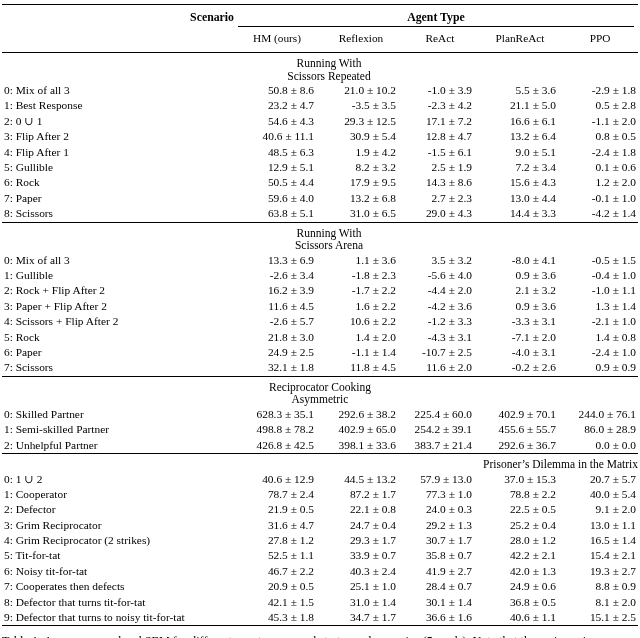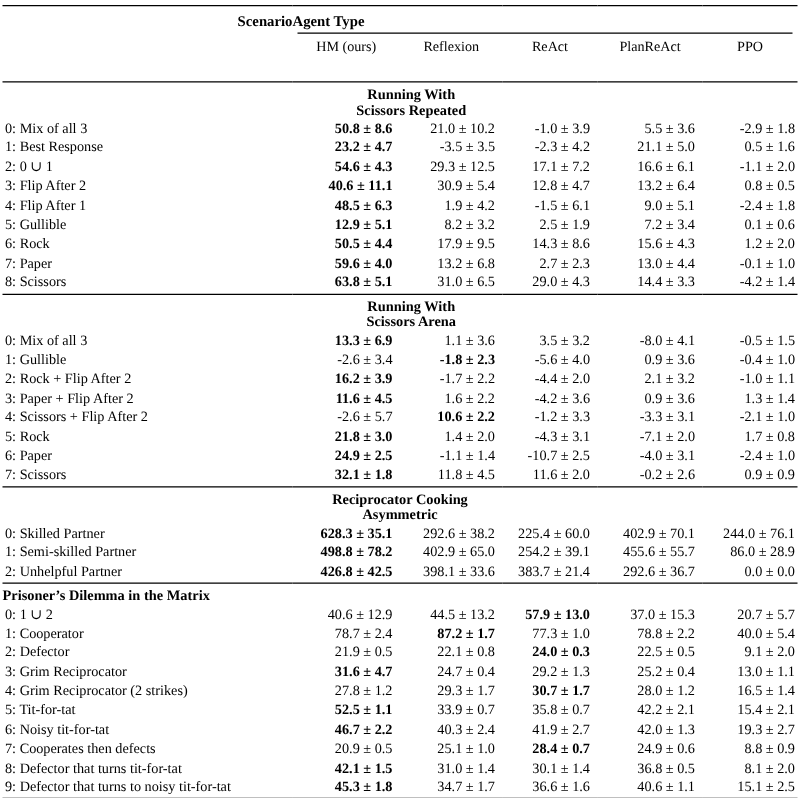--- a/index.html
+++ b/index.html
@@ -37,71 +37,71 @@
 
   
   .hdr-scenario {
     text-align: right;
     font-weight: bold;
     font-size: 11.8px;
     vertical-align: top;
     padding: 5px 0 4px 2px;
   }
   .hdr-agenttype {
-    text-align: left;
+    text-align: center;
     font-weight: bold;
     font-size: 11.8px;
     vertical-align: top;
     padding: 5px 0 2px 0;
   }
   .cmidrule {
     border-top: 1.0px solid #000;
     margin: 1px 4px 0 4px;
     height: 0;
     font-size: 0;
     line-height: 0;
   }
   .hdr-col {
     text-align: center;
     font-size: 11.3px;
     font-weight: normal;
-    padding: 3px 0 21px 0;
+    padding: 3px 0 8px 0;
     vertical-align: bottom;
   }
 
   
   .section-title td {
-    font-weight: bold;
+    font-weight: normal;
     font-size: 11.5px;
     padding: 4px 0 1px 0;
     line-height: 12.6px;
   }
   .sec-rws { text-align: center; padding-left: 18px !important; }
   .sec-cook { text-align: center; padding-left: 0px !important; }
-  .sec-pd { text-align: left; padding-left: 0px !important; }
+  .sec-pd { text-align: right; padding-left: 0px !important; }
 
   
   tr.data td {
     padding: 0.9px 0 0.9px 0;
     line-height: 13.6px;
     font-size: 11.4px;
   }
   td.label {
     text-align: left;
     padding-left: 2px !important;
     white-space: nowrap;
     margin-top: 32px;
   }
   td.num {
     text-align: right;
     white-space: nowrap;
     padding-right: 6px !important;
   }
   td.num.last { padding-right: 2px !important; }
-  b.bold { font-weight: bold; }
+  b.bold { font-weight: normal; }
 
   
   .caption {
     margin: 8px 2px 0 2px;
     font-size: 12.2px;
     line-height: 15.4px;
     text-align: left;
     width: 634px;
   }
 </style>
@@ -153,21 +153,21 @@
           <td class="num">-1.0 ± 3.9</td>
           <td class="num">5.5 ± 3.6</td>
           <td class="num last">-2.9 ± 1.8</td>
         </tr>
         <tr class="data">
           <td class="label">1: Best Response</td>
           <td class="num"><b class="bold">23.2 ± 4.7</b></td>
           <td class="num">-3.5 ± 3.5</td>
           <td class="num">-2.3 ± 4.2</td>
           <td class="num">21.1 ± 5.0</td>
-          <td class="num last">0.5 ± 1.6</td>
+          <td class="num last">0.5 ± 2.8</td>
         </tr>
         <tr class="data">
           <td class="label">2: 0 ∪ 1</td>
           <td class="num"><b class="bold">54.6 ± 4.3</b></td>
           <td class="num">29.3 ± 12.5</td>
           <td class="num">17.1 ± 7.2</td>
           <td class="num">16.6 ± 6.1</td>
           <td class="num last">-1.1 ± 2.0</td>
         </tr>
         <tr class="data">
@@ -266,21 +266,21 @@
           <td class="num">-1.2 ± 3.3</td>
           <td class="num">-3.3 ± 3.1</td>
           <td class="num last">-2.1 ± 1.0</td>
         </tr>
         <tr class="data">
           <td class="label">5: Rock</td>
           <td class="num"><b class="bold">21.8 ± 3.0</b></td>
           <td class="num">1.4 ± 2.0</td>
           <td class="num">-4.3 ± 3.1</td>
           <td class="num">-7.1 ± 2.0</td>
-          <td class="num last">1.7 ± 0.8</td>
+          <td class="num last">1.4 ± 0.8</td>
         </tr>
         <tr class="data">
           <td class="label">6: Paper</td>
           <td class="num"><b class="bold">24.9 ± 2.5</b></td>
           <td class="num">-1.1 ± 1.4</td>
           <td class="num">-10.7 ± 2.5</td>
           <td class="num">-4.0 ± 3.1</td>
           <td class="num last">-2.4 ± 1.0</td>
         </tr>
         <tr class="data">

